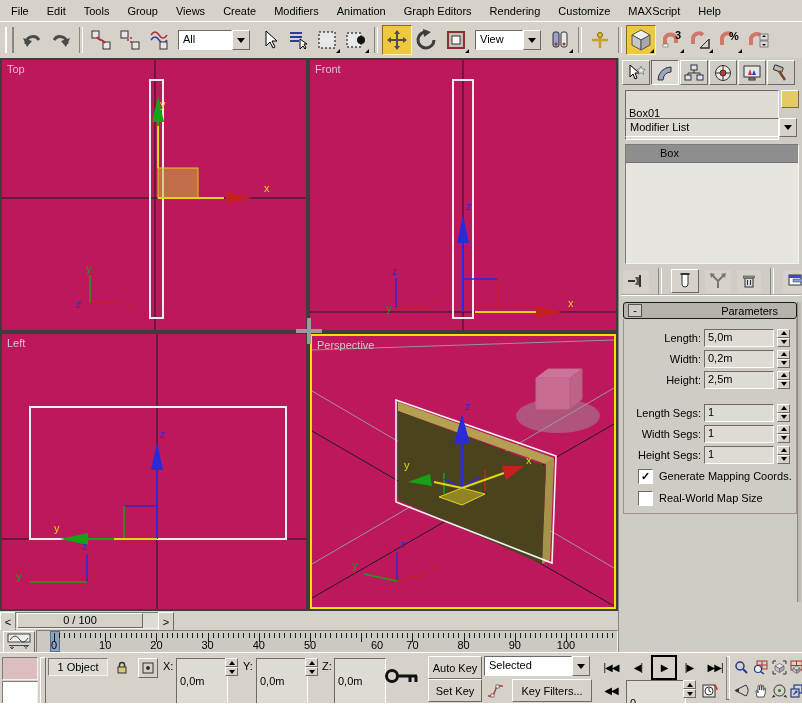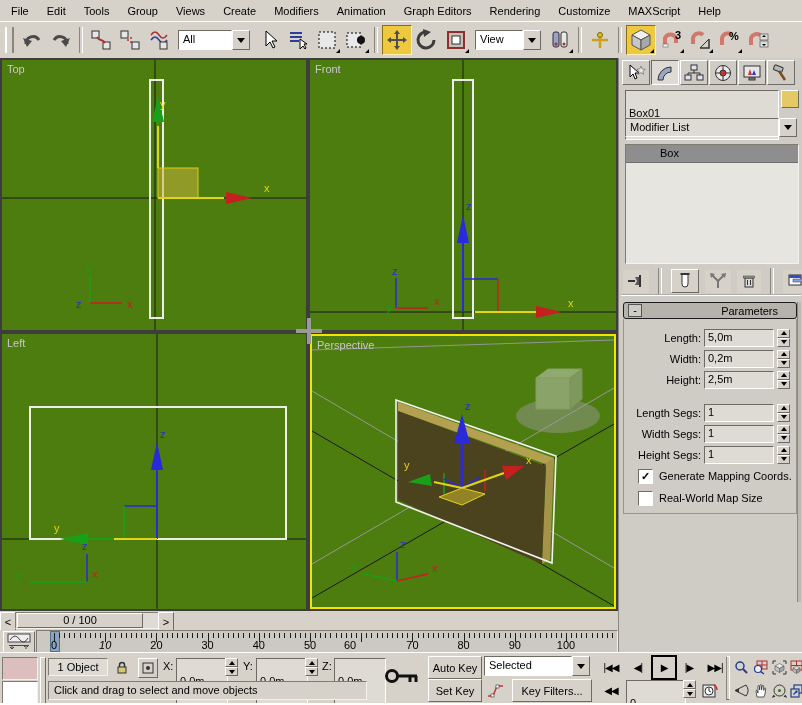--- a/index.html
+++ b/index.html
@@ -17,21 +17,21 @@
   .tb-sep{width:2px;height:26px;border-left:1px solid #8a8680;border-right:1px solid #fff;margin:0 3px;}
   .tbtn{width:28px;height:28px;display:flex;align-items:center;justify-content:center;position:relative;background:#d6d2ca;}
   .tbtn.active{background:#eec93f;border:1px solid;border-color:#8a6d10 #fff3c0 #fff3c0 #8a6d10;}
   .tbtn.fly::after{content:"";position:absolute;right:1px;bottom:1px;border-left:4px solid transparent;border-bottom:4px solid #000;}
   .dd{display:flex;height:20px;}
   .dd .dd-text{background:#fff;border:1px solid;border-color:#6f6b63 #fff #fff #6f6b63;padding:2px 4px;flex:1;overflow:hidden;white-space:nowrap;}
   .dd .dd-btn{width:16px;background:#d6d2ca;border:1px solid;border-color:#fff #6f6b63 #6f6b63 #fff;display:flex;align-items:center;justify-content:center;}
   .tri-down{width:0;height:0;border-left:4px solid transparent;border-right:4px solid transparent;border-top:5px solid #000;}
   
   .workspace{background:#3d3d3d;}
-  .vp{background:#4d7c0f;position:absolute;overflow:hidden;}
+  .vp{background:#be185d;position:absolute;overflow:hidden;}
   .vp-label{position:absolute;left:5px;top:3px;color:#c9c9c9;z-index:5;}
   .vp-active{border:2px solid #f6e400;}
   svg text{font-family:"Liberation Sans",sans-serif;font-size:11px;}
   
   .ts-btn{width:14px;height:17px;background:#d6d2ca;display:flex;align-items:center;justify-content:center;}
   .ruler .tick{position:absolute;top:2px;width:1px;height:5px;background:#1c1c1c;}
   .ruler .tick.major{height:9px;}
   .ruler .tick-label{position:absolute;top:8px;transform:translateX(-50%);font-size:11px;}
   
   .field{height:16px;background:#dedbd4;border:1px solid;border-color:#6f6b63 #fff #fff #6f6b63;padding:16px 3px;overflow:hidden;white-space:nowrap;}
@@ -473,26 +473,26 @@
         <div class="tick" style="left: 534.12px;"></div>
         <div class="tick" style="left: 539.24px;"></div>
         <div class="tick" style="left: 544.36px;"></div>
         <div class="tick" style="left: 549.48px;"></div>
         <div class="tick" style="left: 554.6px;"></div>
         <div class="tick" style="left: 559.72px;"></div>
         <div class="tick" style="left: 564.84px;"></div>
         <div class="tick" style="left: 569.96px;"></div>
         <div class="tick" style="left: 575.08px;"></div>
         <span class="tick-label" style="left: 17px;">0</span>
-        <span class="tick-label" style="left: 68.2px; font-style: italic;">10</span>
+        <span class="tick-label" style="left: 68.2px;">10</span>
         <span class="tick-label" style="left: 119.4px;">20</span>
         <span class="tick-label" style="left: 170.6px;">30</span>
         <span class="tick-label" style="left: 221.8px;">40</span>
         <span class="tick-label" style="left: 273px;">50</span>
-        <span class="tick-label" style="left: 313px;">60</span>
+        <span class="tick-label" style="left: 340px;">60</span>
         <span class="tick-label" style="left: 375.4px;">70</span>
         <span class="tick-label" style="left: 426.6px;">80</span>
         <span class="tick-label" style="left: 477.8px;">90</span>
         <span class="tick-label" style="left: 529px;">100</span>
       </div>
   </div>
 
   <div class="cmdpanel abs" style="left:618px;top:58px;width:184px;height:594px;">
     <div class="abs" style="left:3px;top:2px;display:flex;gap:1px;">
       <div class="tab">
@@ -736,21 +736,20 @@
 
     <div class="abs" style="left:384px;top:8px;width:36px;height:34px;">
       <svg width="36" height="30" viewBox="0 0 36 30">
           <circle cx="8" cy="15" r="5.5" fill="none" stroke="#111" stroke-width="3"></circle>
           <line x1="13" y1="15" x2="33" y2="15" stroke="#111" stroke-width="3"></line>
           <line x1="26" y1="15" x2="26" y2="21" stroke="#111" stroke-width="3"></line>
           <line x1="32" y1="15" x2="32" y2="21" stroke="#111" stroke-width="3"></line>
         </svg>
     </div>
 
-    <div class="abs sunk" style="left:48px;top:28px;width:312px;height:17px;line-height:17px;padding-left:5px;background:#d6d2ca;"><span>Click and drag to select and move objects</span></div>
 
     <div class="btn abs" style="left:428px;top:3px;width:52px;height:21px;">
         <span>Auto Key</span>
       </div>
     <div class="btn abs" style="left:428px;top:26px;width:52px;height:21px;">
         <span>Set Key</span>
       </div>
     <div class="dd abs" style="left:484px;top:3px;width:106px;height:20px;">
       <div class="dd-text">Selected</div>
       <div class="dd-btn">

